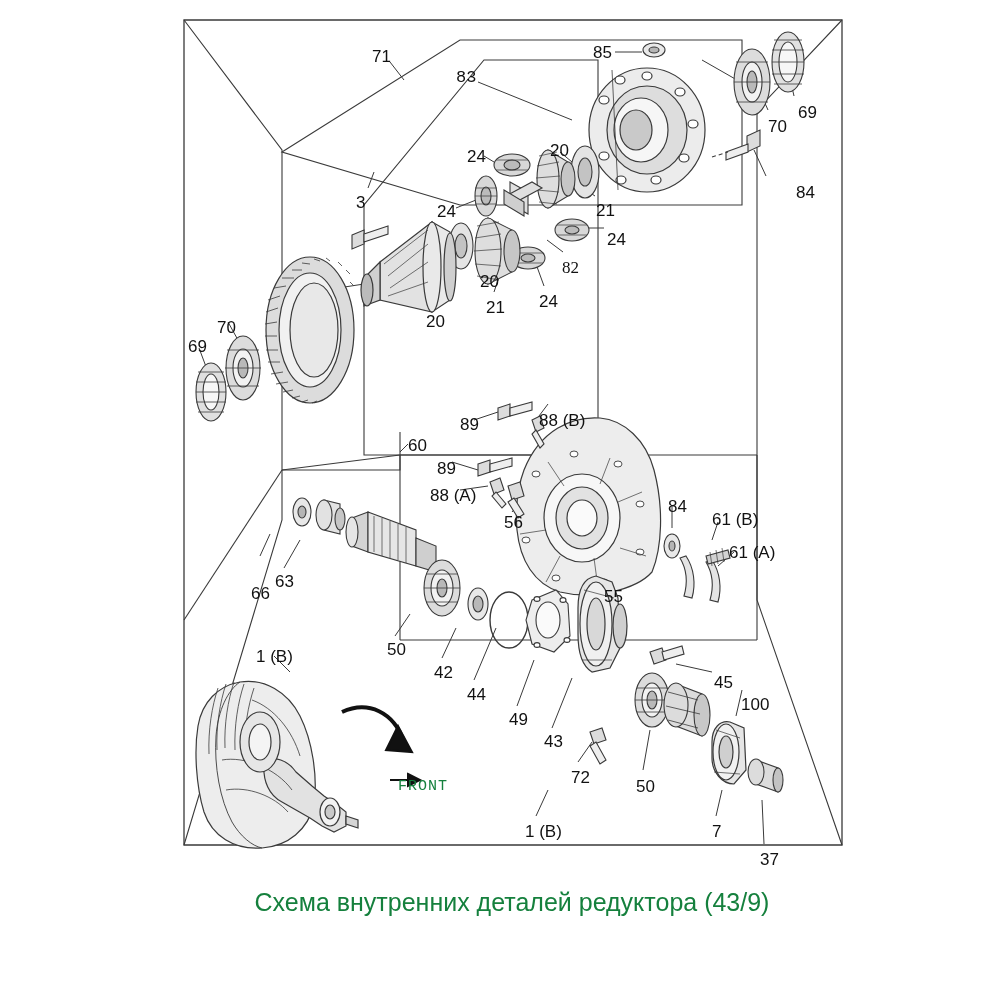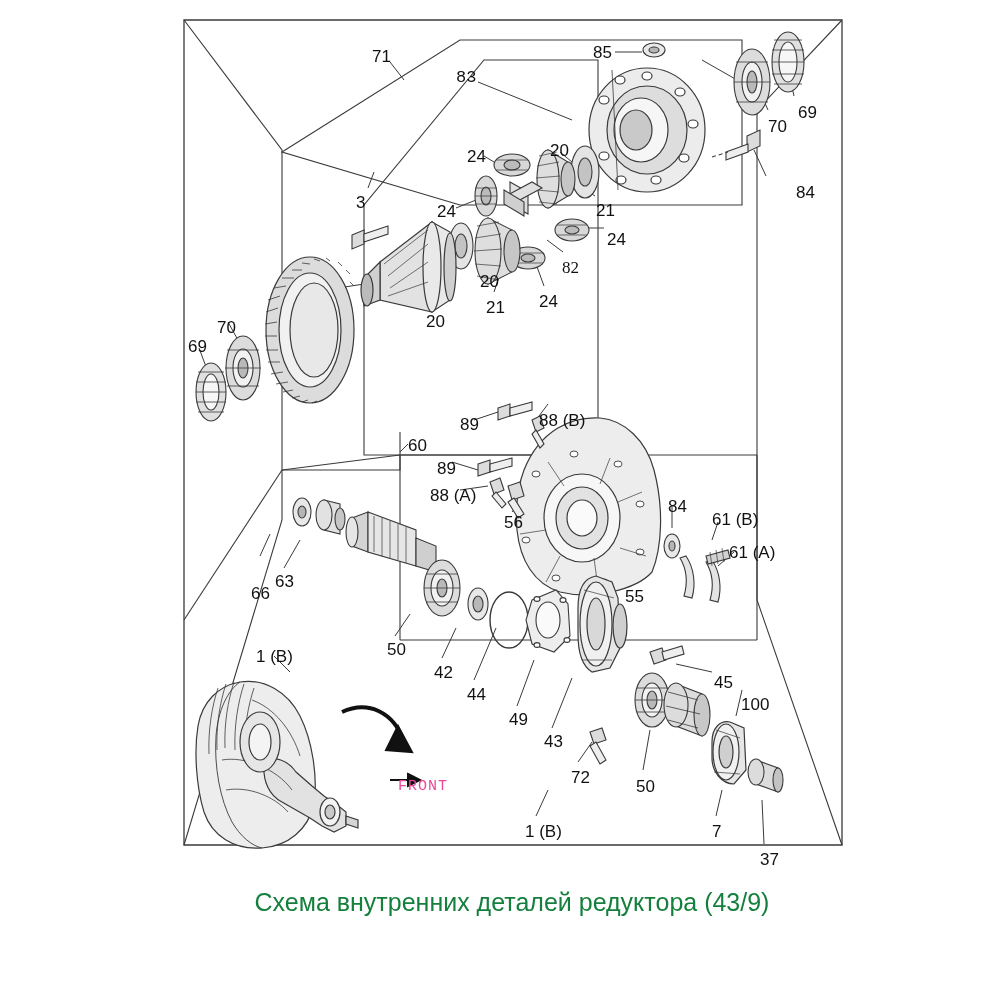--- a/index.html
+++ b/index.html
@@ -49,21 +49,21 @@
   }
   #caption-line2 {
     top: 944px;
     font-size: 25px;
   }
   .front-text {
     position: absolute;
     font-family: "Liberation Mono", monospace;
     font-size: 15px;
     letter-spacing: 1px;
-    color: #ec4899;
+    color: #15803d;
   }
 </style>
 </head>
 <body>
 
 <div id="diagram-root">
 
   <svg id="parts-svg" viewBox="0 0 1000 1000">
     <defs>
       <g id="hatchdef"></g>
@@ -477,21 +477,21 @@
   <div class="lbl" style="left:176px; top:338px;">69</div>
   <div class="lbl" style="left:396px; top:437px;">60</div>
   <div class="lbl" style="left:527px; top:396px;margin-top:16px;">88 (B)</div>
   <div class="lbl" style="left:448px; top:416px;">89</div>
   <div class="lbl" style="left:425px; top:460px;">89</div>
   <div class="lbl" style="left:418px; top:487px;">88 (A)</div>
   <div class="lbl" style="left:492px; top:514px;">56</div>
   <div class="lbl" style="left:656px; top:498px;">84</div>
   <div class="lbl" style="left:700px; top:511px;">61 (B)</div>
   <div class="lbl" style="left:717px; top:544px;">61 (A)</div>
-  <div class="lbl" style="left:592px; top:588px;margin-left:21px;">55</div>
+  <div class="lbl" style="left:592px; top:588px;">55</div>
   <div class="lbl" style="left:239px; top:559px;margin-top:26px;">66</div>
   <div class="lbl" style="left:263px; top:573px;">63</div>
   <div class="lbl" style="left:375px; top:641px;">50</div>
   <div class="lbl" style="left:422px; top:664px;">42</div>
   <div class="lbl" style="left:455px; top:686px;">44</div>
   <div class="lbl" style="left:497px; top:711px;">49</div>
   <div class="lbl" style="left:532px; top:733px;">43</div>
   <div class="lbl" style="left:559px; top:769px;">72</div>
   <div class="lbl" style="left:624px; top:778px;">50</div>
   <div class="lbl" style="left:702px; top:674px;">45</div>

